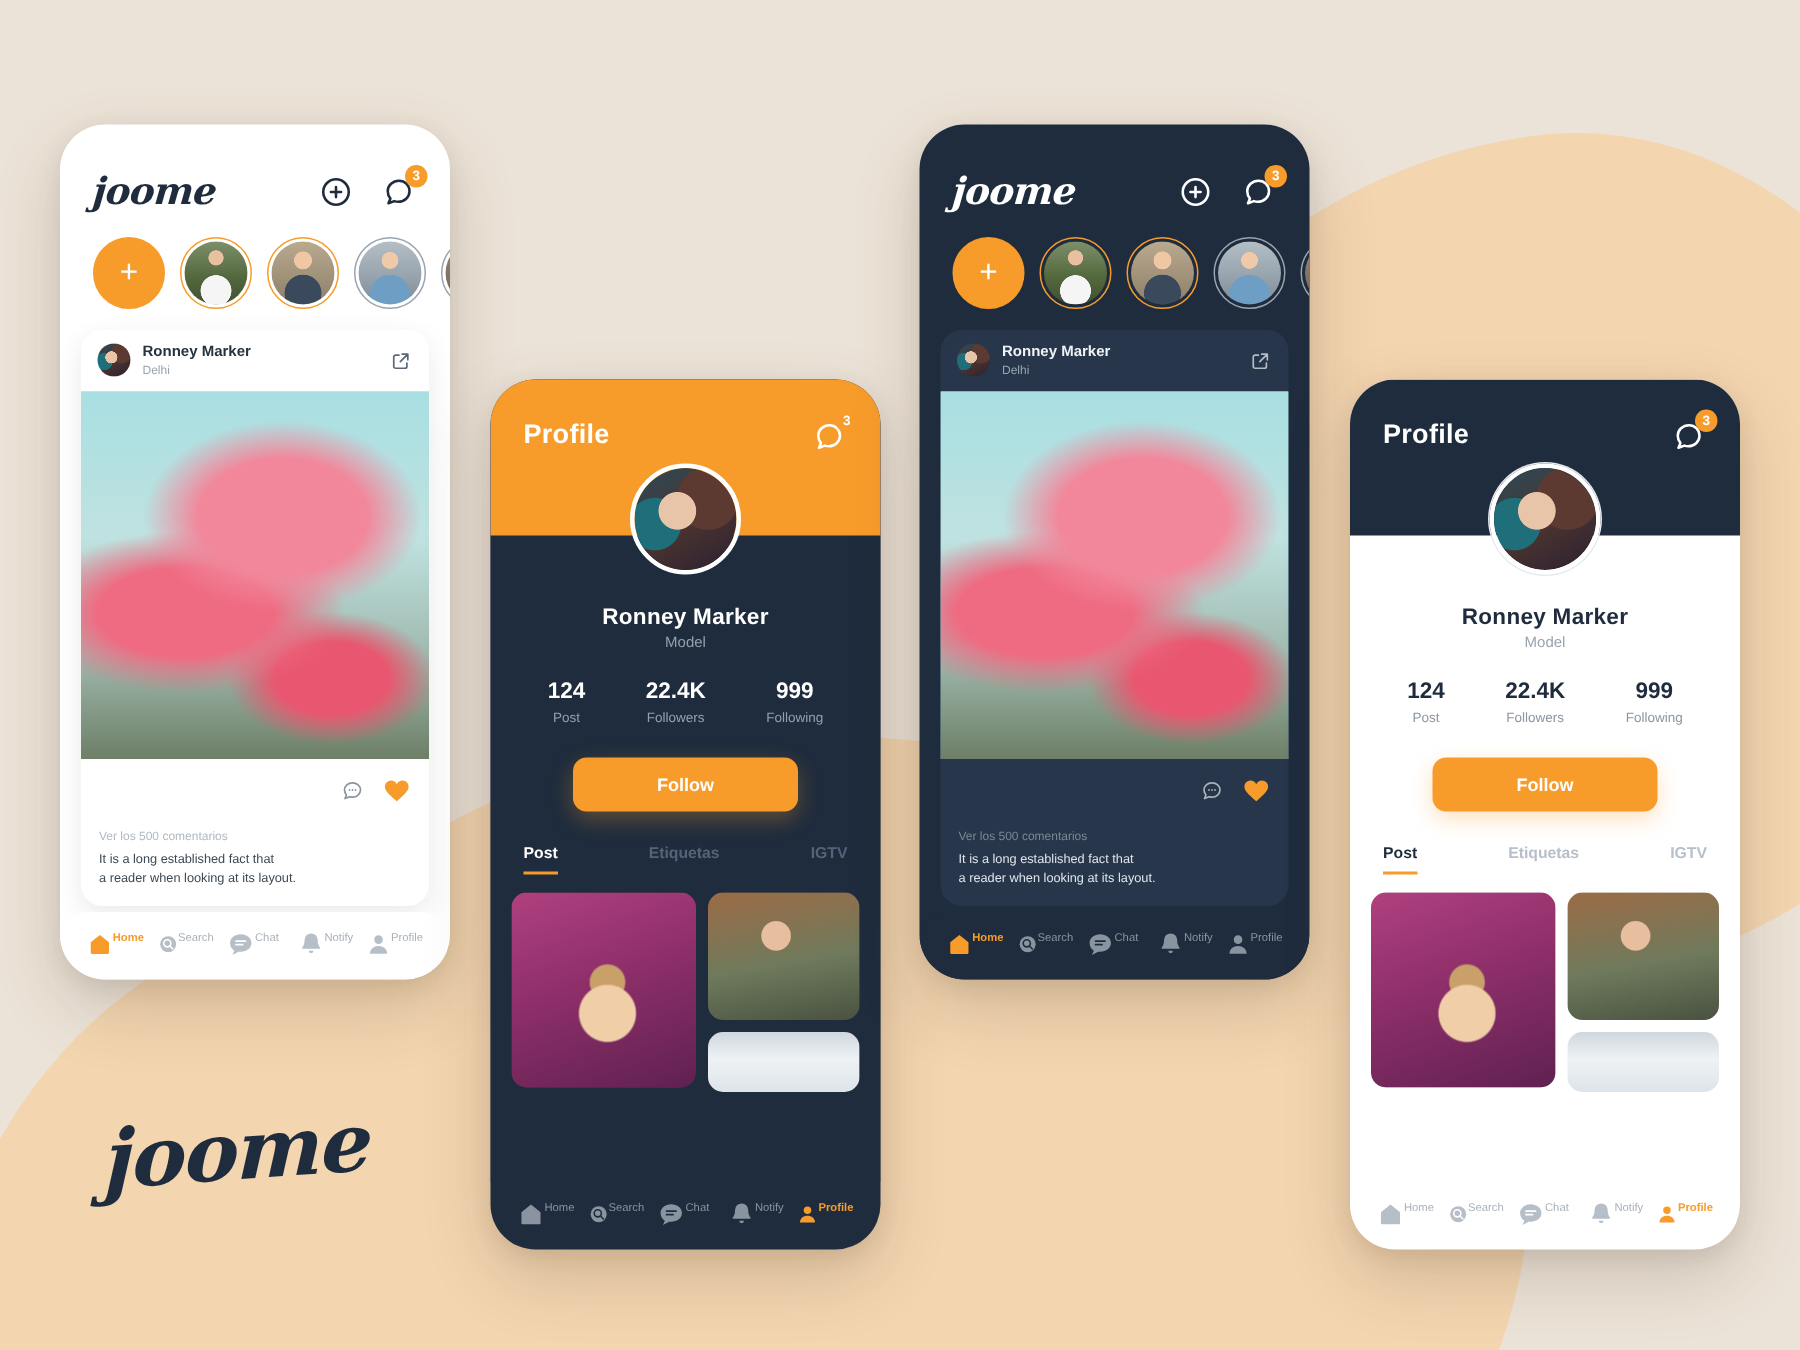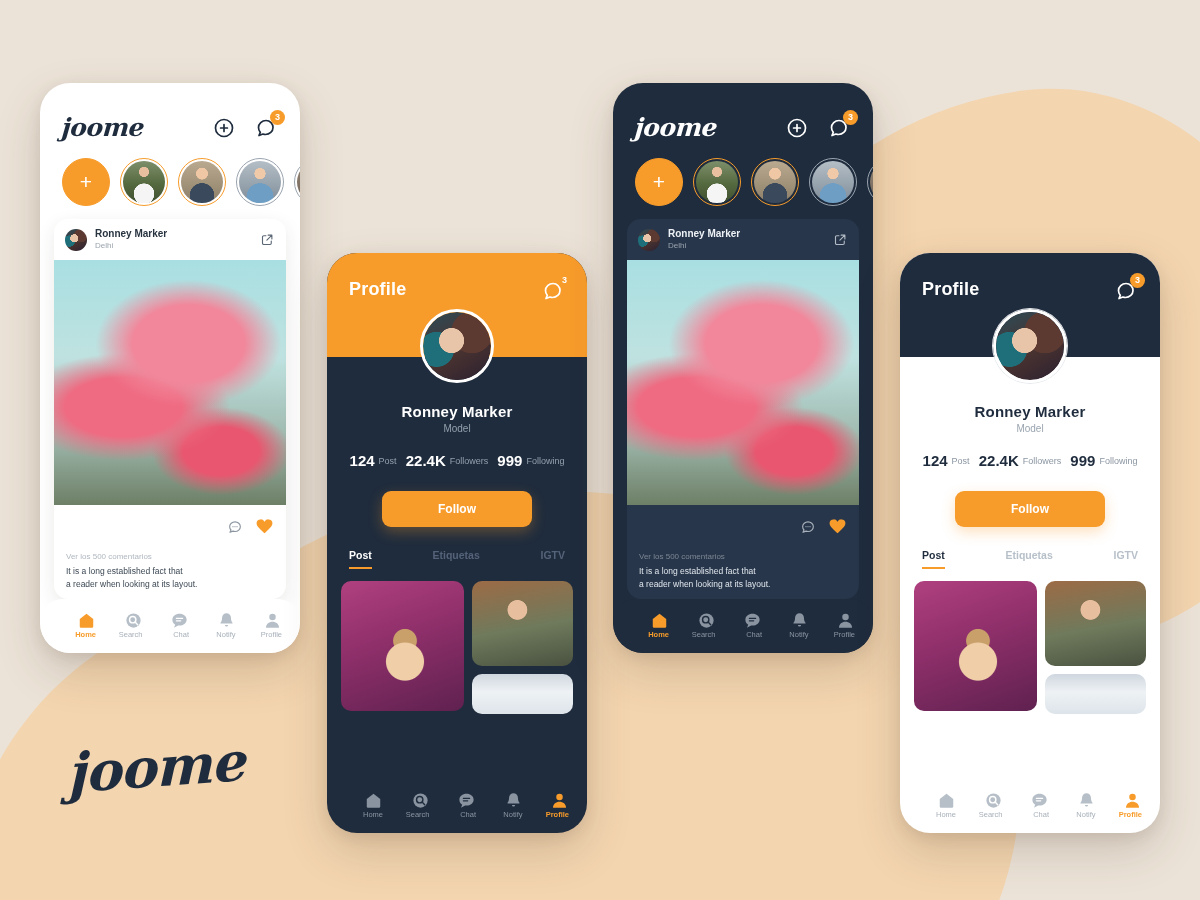--- a/index.html
+++ b/index.html
@@ -169,21 +169,21 @@
 
   
   .nav {
     margin-top: auto;
     display: flex; align-items: center; justify-content: space-between;
     padding: 12px 18px 14px 18px;
     border-radius: 22px 22px 30px 30px;
   }
   .light .nav { background: #fff; }
   .dark  .nav { background: #1f2c3d; }
-  .nav-item { display:flex; flex-direction:column; align-items:flex-end; gap:0; cursor:pointer; width:38px;}
+  .nav-item { display:flex; flex-direction:row; align-items:flex-start; gap:0; cursor:pointer; width:38px;}
   .nav-item svg { display:block; }
   .nav-label { font-size: 7.5px; }
   .light .nav-label { color:#a8b1ba; } .dark .nav-label { color:#8a94a1; }
   .nav-item.active .nav-label { color:#f79c2b; font-weight:700; }
   .prof-title { font-size: 18px; font-weight: 700; color:#fff; letter-spacing:.2px; }
   .hero { position: relative; }
   .hero-top { height: 104px; }
   #phone2 .hero-top { background: #f79c2b; }
   #phone4 .hero-top { background: #1f2c3d; }
   .hero-head { position:absolute; left:0; right:0; top:0; padding: 26px 22px 0 22px;
@@ -198,21 +198,21 @@
 
   .prof-body { padding-top: 46px; text-align:center; flex:1; display:flex; flex-direction:column; }
   #phone2 .prof-body { background:#1f2c3d; }
   #phone4 .prof-body { background:#ffffff; }
   .prof-name { font-size: 15px; font-weight: 700; letter-spacing:.2px; }
   .prof-role { font-size: 10px; margin-top: 3px; }
   #phone2 .prof-name { color:#fff; } #phone2 .prof-role { color:#94a0ad; }
   #phone4 .prof-name { color:#1f2c3d; } #phone4 .prof-role { color:#9aa4af; }
 
   .stats { display:flex; justify-content:space-around; margin-top: 18px; padding: 0 18px; }
-  .stat { display:flex; flex-direction:row; gap:4px;align-items:center; }
+  .stat { display:flex; flex-direction:column; gap:4px; }
   .stat-v { font-size: 15px; font-weight: 700; }
   .stat-l { font-size: 9px; }
   #phone2 .stat-v { color:#fff; } #phone2 .stat-l { color:#94a0ad; }
   #phone4 .stat-v { color:#1f2c3d; } #phone4 .stat-l { color:#8b96a2; }
 
   .follow-btn {
     margin: 22px auto 0 auto; width: 150px; height: 36px;
     border-radius: 9px; background: #f79c2b; color:#fff;
     font-size: 12px; font-weight: 700; border: none; cursor: pointer;
     font-family: "Liberation Sans", sans-serif;

